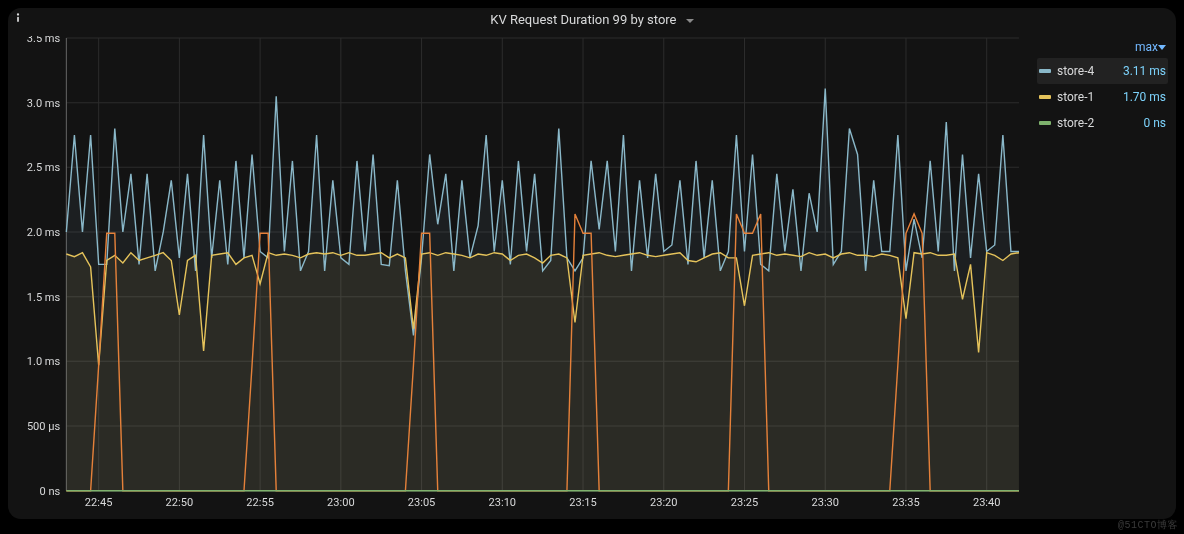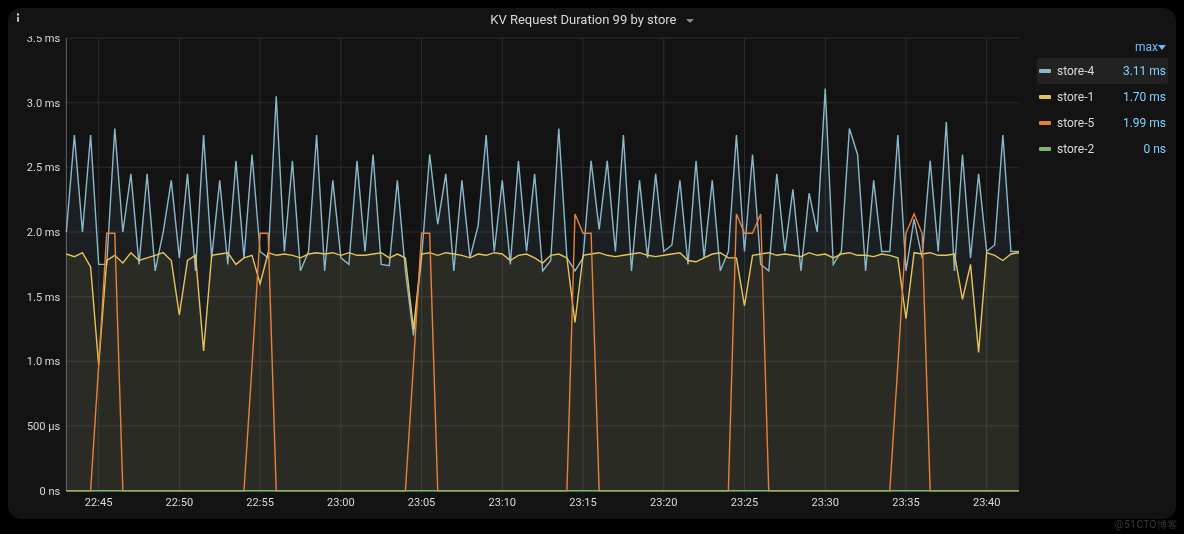--- a/index.html
+++ b/index.html
@@ -95,20 +95,21 @@
     flex: 0 0 auto;
     color: #7dd3fc;
     white-space: nowrap;
   }
   .watermark {
     position: absolute;
     right: 6px; bottom: 2px;
     font-size: 10px;
     color: #3a3a3a;
     letter-spacing: 0.5px;
+    font-family: Liberation Mono, monospace;
   }
   svg { display: block; }
   .axis-label { font-size: 11px; fill: #d8d9da; }
   .grid-line { stroke: #2c2c2c; stroke-width: 1; }
   .axis-line { stroke: #666; stroke-width: 1; }
   .series-area { fill-opacity: 0.08; }
 </style>
 </head>
 <body>
 
@@ -188,25 +189,20 @@
         <span class="swatch" style="background:#8ab8c9"></span>
         <span class="legend-label">store-4</span>
         <span class="legend-value">3.11 ms</span>
       </div>
       <div class="legend-row">
         <span class="swatch" style="background:#e5c35b"></span>
         <span class="legend-label">store-1</span>
         <span class="legend-value">1.70 ms</span>
       </div>
       <div class="legend-row">
-        <span class="swatch" style="background:#e5813a"></span>
-        <span class="legend-label">store-5</span>
-        <span class="legend-value">1.99 ms</span>
-      </div>
-      <div class="legend-row">
         <span class="swatch" style="background:#7eb26d"></span>
         <span class="legend-label">store-2</span>
         <span class="legend-value">0 ns</span>
       </div>
     </div>
   </div>
 </div>
 
 <div class="watermark">@51CTO博客</div>
 

